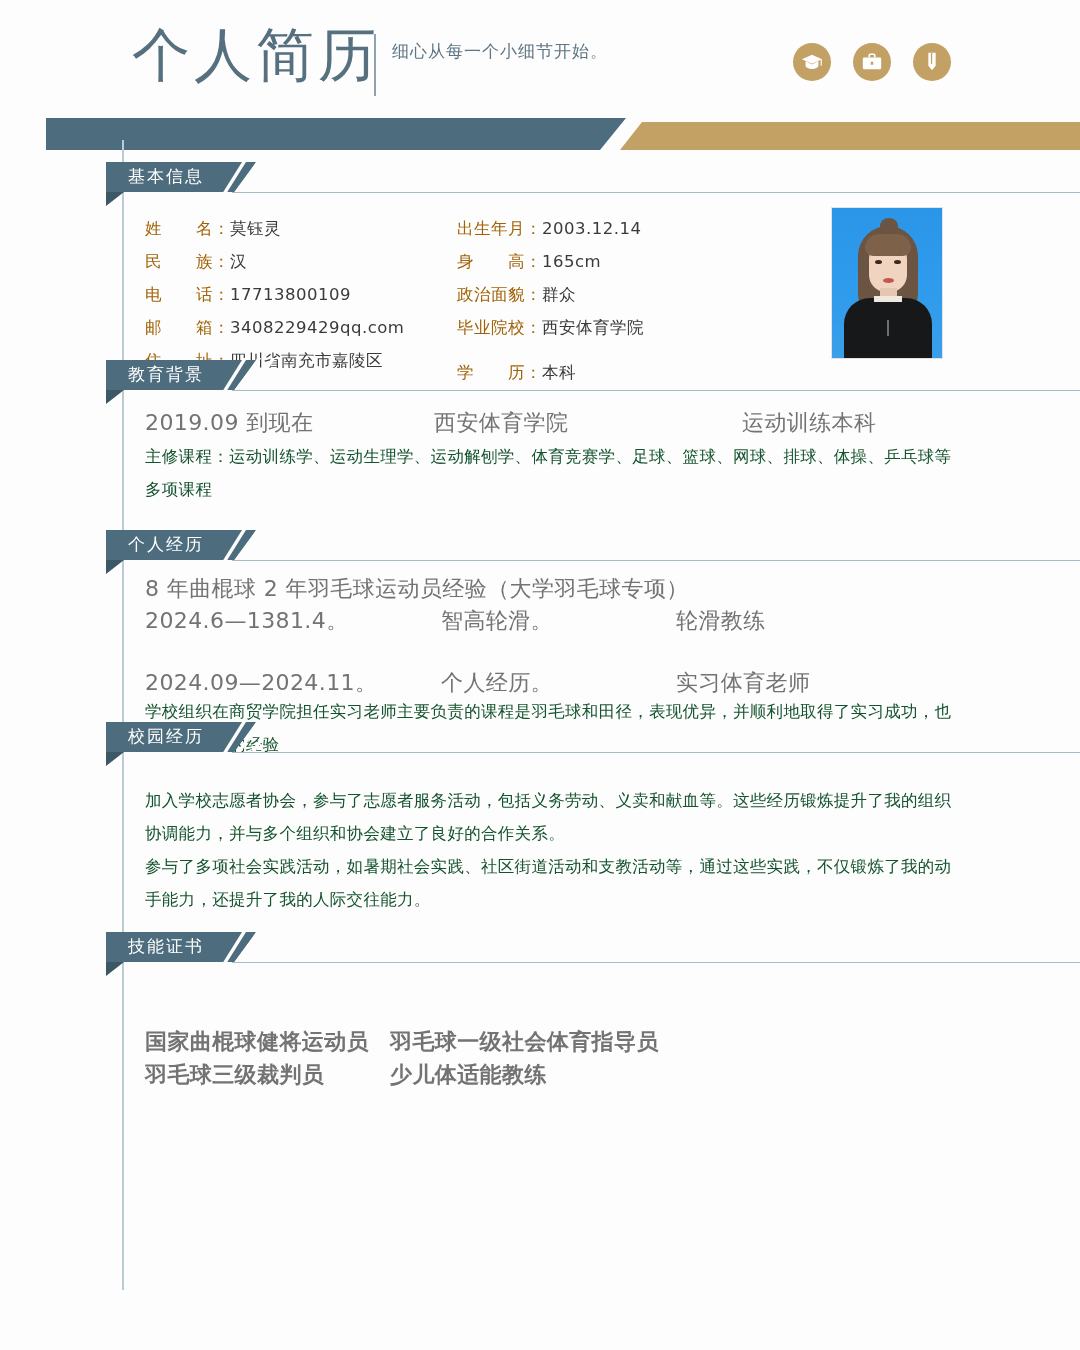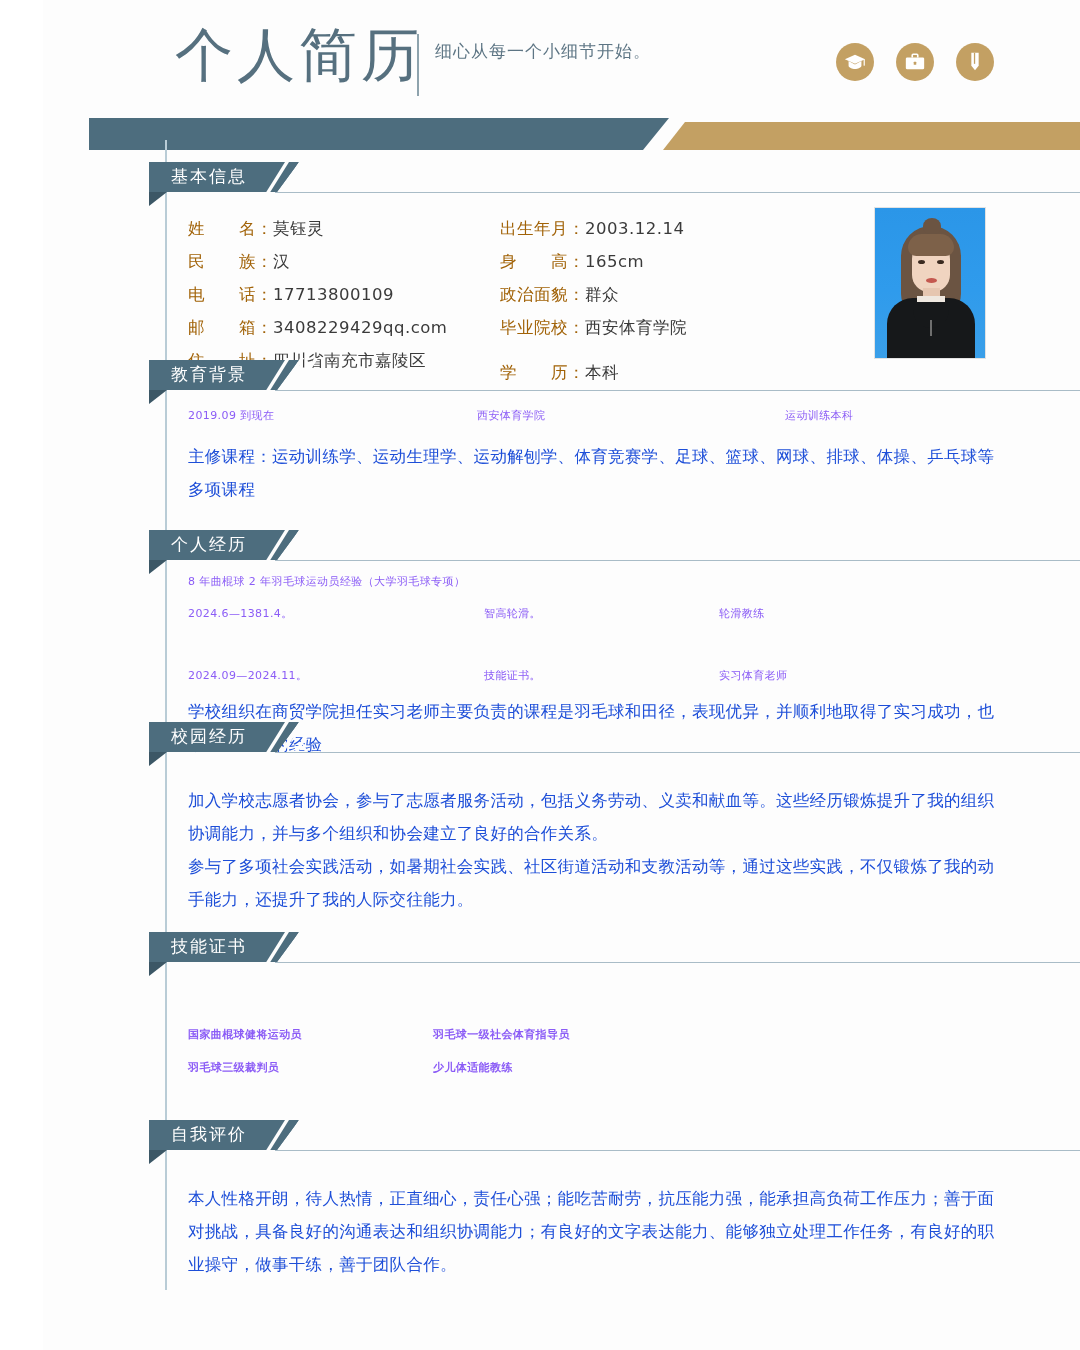--- a/index.html
+++ b/index.html
@@ -11,21 +11,20 @@
     font-family: "DejaVu Sans", "Liberation Sans", sans-serif;
     color: #3a3a3a;
     overflow: hidden;
     position: relative;
   }
 
   .page {
     position: absolute;
     inset: 0;
     background: #fdfdfd;
-    margin-left: 43px;
   }
 
   
   .header {
     position: absolute;
     left: 0; top: 0;
     width: 1080px;
     height: 112px;
   }
 
@@ -182,32 +181,32 @@
   .info-row {
     position: absolute;
     font-size: 16.5px;
     white-space: nowrap;
     letter-spacing: 0.5px;
   }
   .info-label { color: #a16207; }
 
   .line {
     position: absolute;
-    font-size: 11px;
+    font-size: 22px;
     white-space: nowrap;
     letter-spacing: 0.4px;
-    color: #8b5cf6;
+    color: #737373;
   }
 
   .para {
     position: absolute;
     font-size: 16.5px;
     line-height: 33px;
     letter-spacing: 0.3px;
-    color: #1d4ed8;
+    color: #14532d;
   }
 
   
   .photo {
     position: absolute;
     left: 831px; top: 207px;
     width: 112px; height: 152px;
     background: linear-gradient(180deg, #2b96e8 0%, #2f9bec 55%, #3a9fe9 100%);
     overflow: hidden;
     border: 1px solid #e2e2e2;
@@ -401,21 +400,21 @@
       <div class="sec-rule"></div>
     </div>
 
     <div class="line" style="left:145px; top:44px">8 年曲棍球  2 年羽毛球运动员经验（大学羽毛球专项）</div>
 
     <div class="line" style="left:145px; top:76px">2024.6—1381.4。</div>
     <div class="line" style="left:441px; top:76px">智高轮滑。</div>
     <div class="line" style="left:676px; top:76px">轮滑教练</div>
 
     <div class="line" style="left:145px; top:138px">2024.09—2024.11。</div>
-    <div class="line" style="left:441px; top:138px">技能证书。</div>
+    <div class="line" style="left:441px; top:138px">个人经历。</div>
     <div class="line" style="left:676px; top:138px">实习体育老师</div>
     <div class="para" style="left:145px; top:165px; width:818px">学校组织在商贸学院担任实习老师主要负责的课程是羽毛球和田径，表现优异，并顺利地取得了实习成功，也积累了丰富的经验</div>
   </div>
 
   <div class="sec" style="top:722px">
     <div class="sec-head">
       <div class="tab"></div>
       <div class="tab-ext"></div>
       <div class="slash slash-a"></div>
       <div class="slash slash-b"></div>
@@ -440,28 +439,14 @@
       <div class="tab-label">技能证书</div>
       <div class="sec-rule"></div>
     </div>
 
     <div class="line" style="left:145px; top:95px; font-weight:bold">国家曲棍球健将运动员</div>
     <div class="line" style="left:390px; top:95px; font-weight:bold">羽毛球一级社会体育指导员</div>
     <div class="line" style="left:145px; top:128px; font-weight:bold">羽毛球三级裁判员</div>
     <div class="line" style="left:390px; top:128px; font-weight:bold">少儿体适能教练</div>
   </div>
 
-  <div class="sec" style="top:1120px">
-    <div class="sec-head">
-      <div class="tab"></div>
-      <div class="tab-ext"></div>
-      <div class="slash slash-a"></div>
-      <div class="slash slash-b"></div>
-      <div class="slash slash-c"></div>
-      <div class="tab-fold"></div>
-      <div class="tab-label">自我评价</div>
-      <div class="sec-rule"></div>
-    </div>
-
-    <div class="para" style="left:145px; top:62px; width:818px">本人性格开朗，待人热情，正直细心，责任心强；能吃苦耐劳，抗压能力强，能承担高负荷工作压力；善于面对挑战，具备良好的沟通表达和组织协调能力；有良好的文字表达能力、能够独立处理工作任务，有良好的职业操守，做事干练，善于团队合作。</div>
-  </div>
 
 </div>
 
 </body></html>

